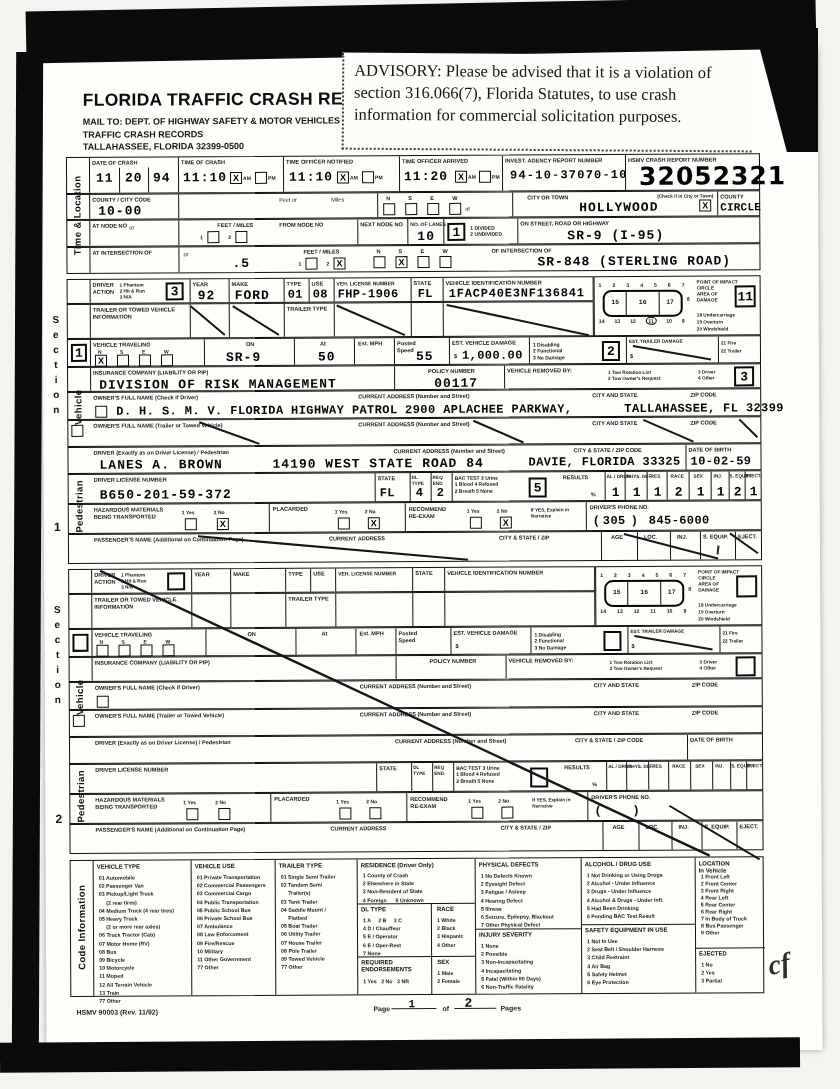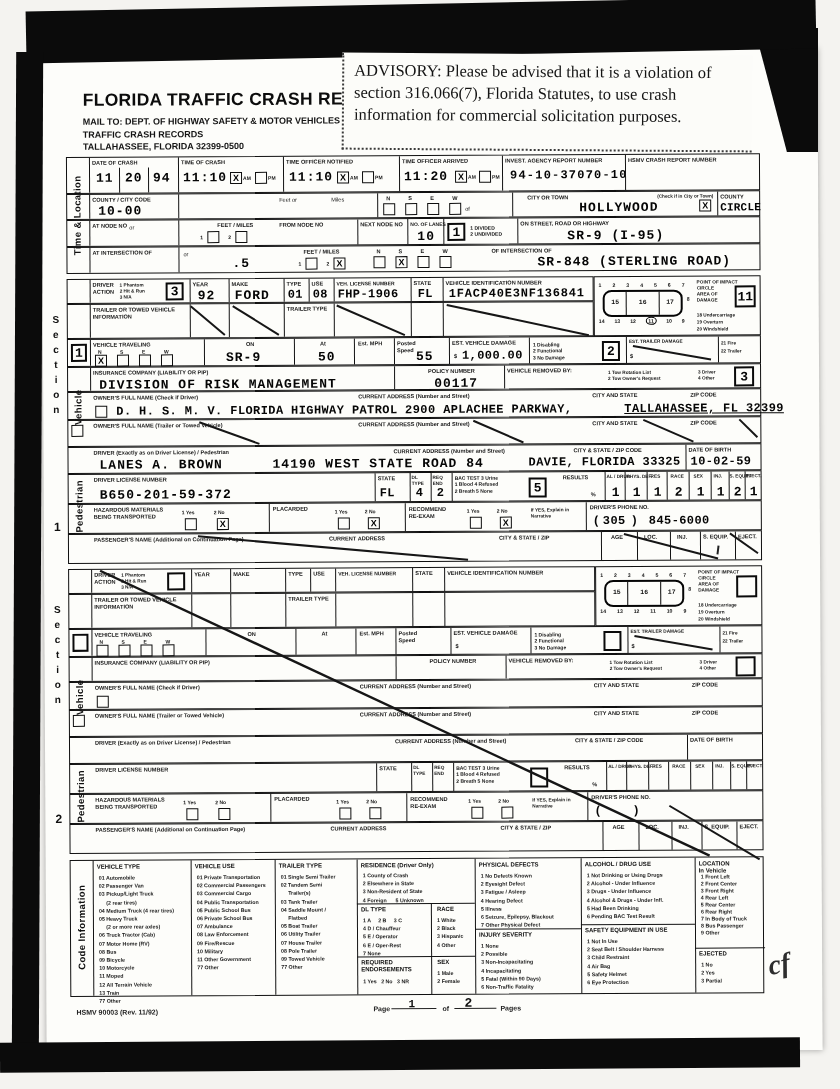--- a/index.html
+++ b/index.html
@@ -110,20 +110,21 @@
       <div class="val" style="left:337px;top:13px;">11:20</div>
       <div class="cb" style="left:388px;top:15px;">X</div>
       <div class="lbl t5" style="left:401px;top:18px;">AM</div>
       <div class="cb" style="left:412px;top:15px;"></div>
       <div class="lbl t5" style="left:425px;top:18px;">PM</div>
       <div class="cdiv" style="left:435px;"></div>
       <div class="lbl" style="left:438px;top:2px;">INVEST. AGENCY REPORT NUMBER</div>
       <div class="val s12" style="left:443px;top:13px;letter-spacing:1.2px;">94-10-37070-10</div>
       <div class="cdiv" style="left:558px;"></div>
       <div class="lbl" style="left:561px;top:2px;">HSMV CRASH REPORT NUMBER</div>
+      <div class="bigno" style="left:572px;top:7px;">32052321</div>
     </div>
 
     <div class="row" style="top:142px;width:694px;height:26px;">
       <div class="cdiv" style="left:22px;"></div>
       <div class="lbl" style="left:25px;top:2px;">COUNTY / CITY CODE</div>
       <div class="val" style="left:31px;top:9px;">10-00</div>
       <div class="cdiv" style="left:111px;"></div>
       <div class="lbl n" style="left:212px;top:3px;">Feet or</div>
       <div class="lbl n" style="left:264px;top:3px;">Miles</div>
       <div class="cdiv" style="left:310px;"></div>
@@ -345,21 +346,21 @@
       <div class="vbox" style="left:666px;top:2px;width:20px;height:20px;">3</div>
     </div>
 
     <div class="row" style="top:340px;width:694px;height:28px;">
       <div class="lbl" style="left:25px;top:2px;">OWNER'S FULL NAME (Check if Driver)</div>
       <div class="lbl" style="left:290px;top:2px;">CURRENT ADDRESS (Number and Street)</div>
       <div class="lbl" style="left:524px;top:2px;">CITY AND STATE</div>
       <div class="lbl" style="left:622px;top:2px;">ZIP CODE</div>
       <div class="cb" style="left:27px;top:13px;"></div>
       <div class="val s12" style="left:48px;top:12px;">D. H. S. M. V. FLORIDA HIGHWAY PATROL 2900 APLACHEE PARKWAY,</div>
-      <div class="val s12" style="left:556px;top:12px;text-decoration:underline;">TALLAHASSEE, FL 32399</div>
+      <div class="val s12" style="left:556px;top:12px;">TALLAHASSEE, FL 32399</div>
     </div>
 
     <div class="row" style="top:368px;width:694px;height:27px;">
       <div class="lbl" style="left:25px;top:2px;">OWNER'S FULL NAME (Trailer or Towed Vehicle)</div>
       <div class="lbl" style="left:290px;top:2px;">CURRENT ADDRESS (Number and Street)</div>
       <div class="lbl" style="left:524px;top:2px;">CITY AND STATE</div>
       <div class="lbl" style="left:622px;top:2px;">ZIP CODE</div>
     </div>
 
     <div class="row" style="top:395px;width:694px;height:27px;">

